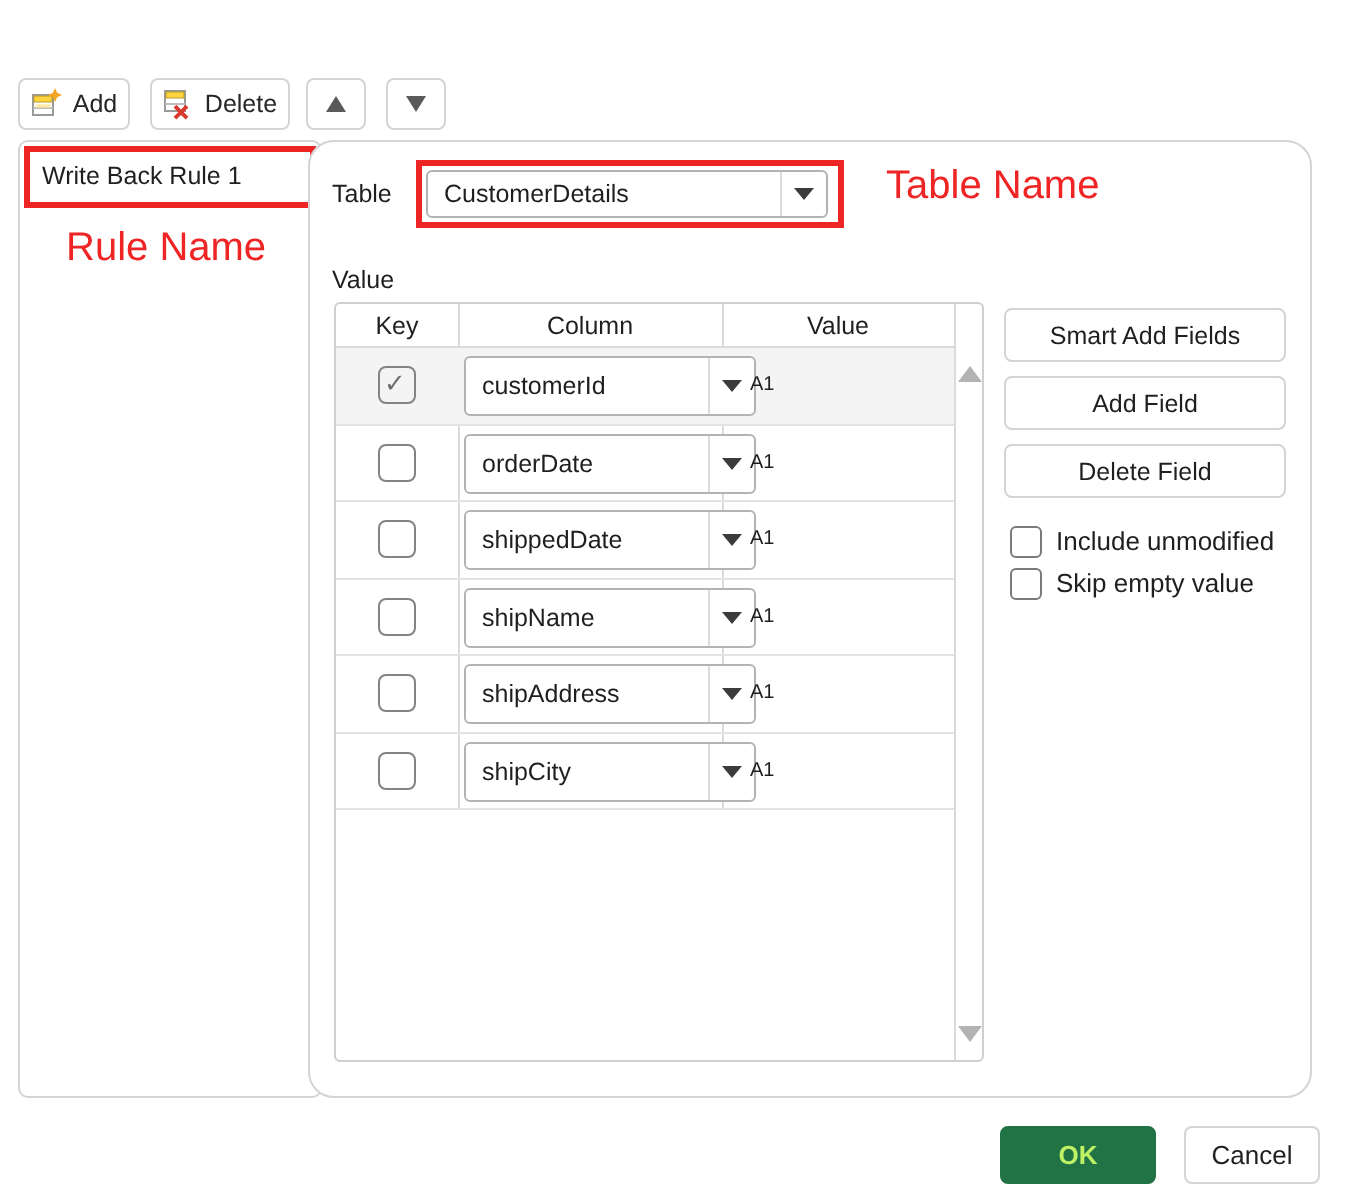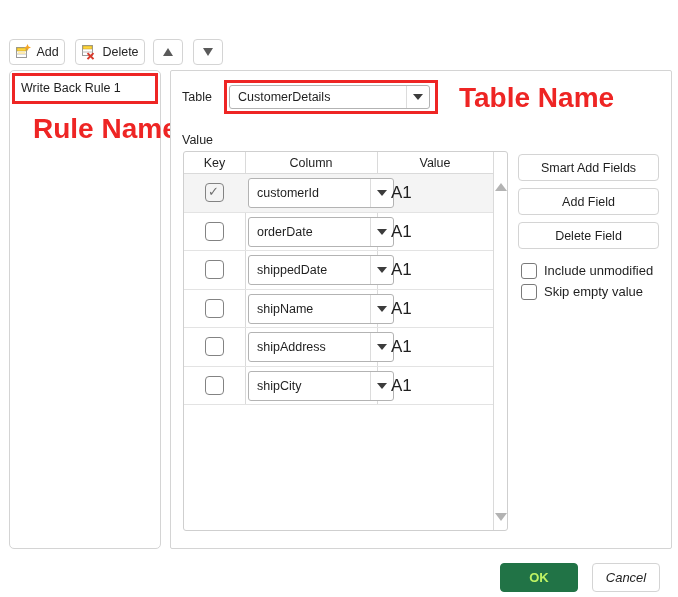--- a/index.html
+++ b/index.html
@@ -22,28 +22,28 @@
   .btn-del { left:75px; width:70px; }
   .btn-up { left:153px; width:30px; }
   .btn-down { left:193px; width:30px; }
   .tb-icon { width:16px; height:16px; display:block; }
   .tri-up { width:0; height:0; border-left:5px solid transparent; border-right:5px solid transparent; border-bottom:8px solid #5a5a5a; }
   .tri-down { width:0; height:0; border-left:5px solid transparent; border-right:5px solid transparent; border-top:8px solid #5a5a5a; }
 
   
   .left-panel { position:absolute; left:9px; top:70px; width:152px; height:479px;
                 border:1px solid #d4d4d4; border-radius:5px; background:#fff; }
-  .right-panel { position:absolute; left:170px; top:70px; width:502px; height:479px;
-                 border:1px solid #d4d4d4; border-radius:2px; background:#fff; }
+  .right-panel { position:absolute; left:154px; top:70px; width:502px; height:479px;
+                 border:1px solid #d4d4d4; border-radius:13px; background:#fff; }
 
   .rule-item { position:absolute; left:1px; top:5px; width:176px; height:25px; line-height:25px;
                padding-left:10px; font-size:12.5px; color:#1f1f1f; cursor:pointer; }
   .rule-red-box { position:absolute; left:2px; top:2px; width:146px; height:31px;
                   border:3px solid var(--annotation-red); pointer-events:none; }
-  .annotation { color:var(--annotation-red); font-size:28px; font-weight:700; white-space:nowrap; }
+  .annotation { color:var(--annotation-red); font-size:20px; font-weight:400; white-space:nowrap; }
   .rule-annotation { position:absolute; left:23px; top:42px; }
 
   
   .table-label { position:absolute; left:11px; top:19px; font-size:12.5px; }
   .combo { position:absolute; background:#fff; border:1px solid #b3b3b3; border-radius:3px;
            display:flex; align-items:center; cursor:pointer; }
   .combo-text { flex:1; padding-left:8px; font-size:12.5px; color:#1f1f1f; white-space:nowrap; overflow:hidden; }
   .combo-arrow { width:23px; height:100%; display:flex; align-items:center; justify-content:center;
                  border-left:1px solid #dcdcdc; }
   .combo-tri { width:0; height:0; border-left:5px solid transparent; border-right:5px solid transparent; border-top:6px solid #3c3c3c; }
@@ -65,42 +65,42 @@
   .vl-1 { left:61px; height:253px; }
   .vl-2 { left:193px; height:253px; }
   .vl-3 { left:309px; height:378px; }
   .g-row { position:absolute; left:0; width:309px; height:38.5px; border-bottom:1px solid #e3e3e3; }
   .g-row.sel { background:#f4f4f4; }
   .cb { position:absolute; left:21px; top:9px; width:19px; height:19px; border:1px solid #838383;
         border-radius:4px; background:transparent; cursor:pointer; }
   .cb .check { display:none; position:absolute; left:2px; top:0px; font-size:13px; color:#6f6f6f; }
   .cb.on .check { display:block; }
   .row-combo { left:64px; top:4px; width:146px; height:30px; }
-  .g-val { position:absolute; left:207px; top:0; line-height:38.5px; font-size:17px; }
+  .g-val { position:absolute; left:207px; top:0; line-height:38.5px; font-size:10px; }
   .scroll-tri { position:absolute; width:0; height:0; border-left:6px solid transparent; border-right:6px solid transparent; cursor:pointer; }
   .scroll-up { left:311px; top:31px; border-bottom:8px solid #b3b3b3; }
   .scroll-down { left:311px; top:361px; border-top:8px solid #b3b3b3; }
 
   
   .side-btn { position:absolute; left:347px; width:141px; height:27px; background:#fff;
               border:1px solid #d4d4d4; border-radius:4px; font-family:inherit; font-size:12.5px;
               color:#1f1f1f; cursor:pointer; }
   .sb-0 { top:83px; } .sb-1 { top:117px; } .sb-2 { top:151px; }
   .opt { position:absolute; left:350px; height:17px; display:flex; align-items:center; gap:7px; }
   .opt-0 { top:191px; } .opt-1 { top:212px; }
   .opt-box { width:16px; height:16px; border:1px solid #7a7a7a; border-radius:3px; background:#fff; cursor:pointer; flex:none; }
   .opt-label { font-size:13px; color:#1f1f1f; white-space:nowrap; }
 
   
   .btn-ok { position:absolute; left:500px; top:563px; width:78px; height:29px;
             background:var(--ok-green); color:#bef264; border:1px solid var(--ok-green);
             border-radius:4px; font-family:inherit; font-size:13px; font-weight:600; cursor:pointer; }
   .btn-cancel { position:absolute; left:592px; top:563px; width:68px; height:29px; background:#fff;
                 color:#1f1f1f; border:1px solid #d4d4d4; border-radius:4px; font-family:inherit;
-                font-size:13px; cursor:pointer;font-style:italic; }
+                font-size:13px; cursor:pointer; }
 </style>
 </head>
 <body>
 
 <div class="dialog">
 
 
   <button class="tb-btn btn-add">
     <svg class="tb-icon" viewBox="0 0 16 16">
       <rect x="1.5" y="3.5" width="10" height="10" fill="#fff" stroke="#9a9a9a"></rect>

